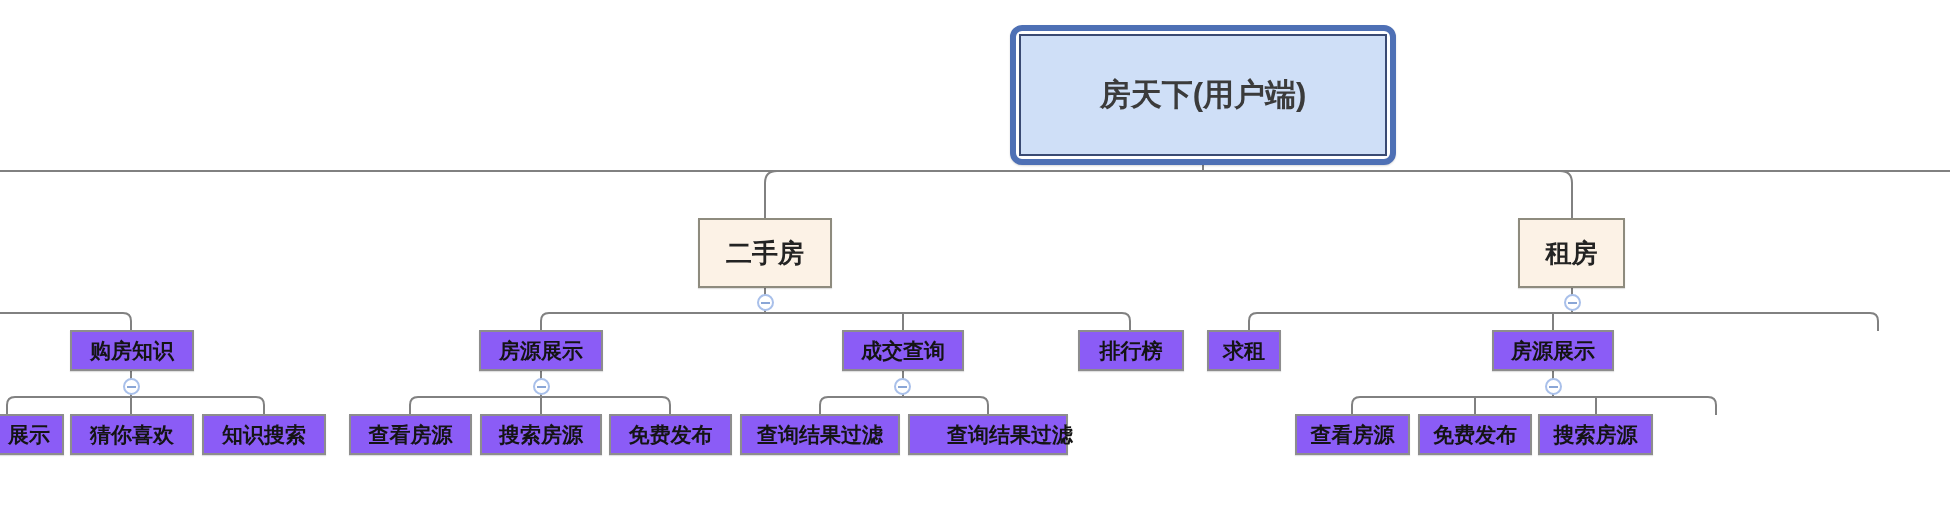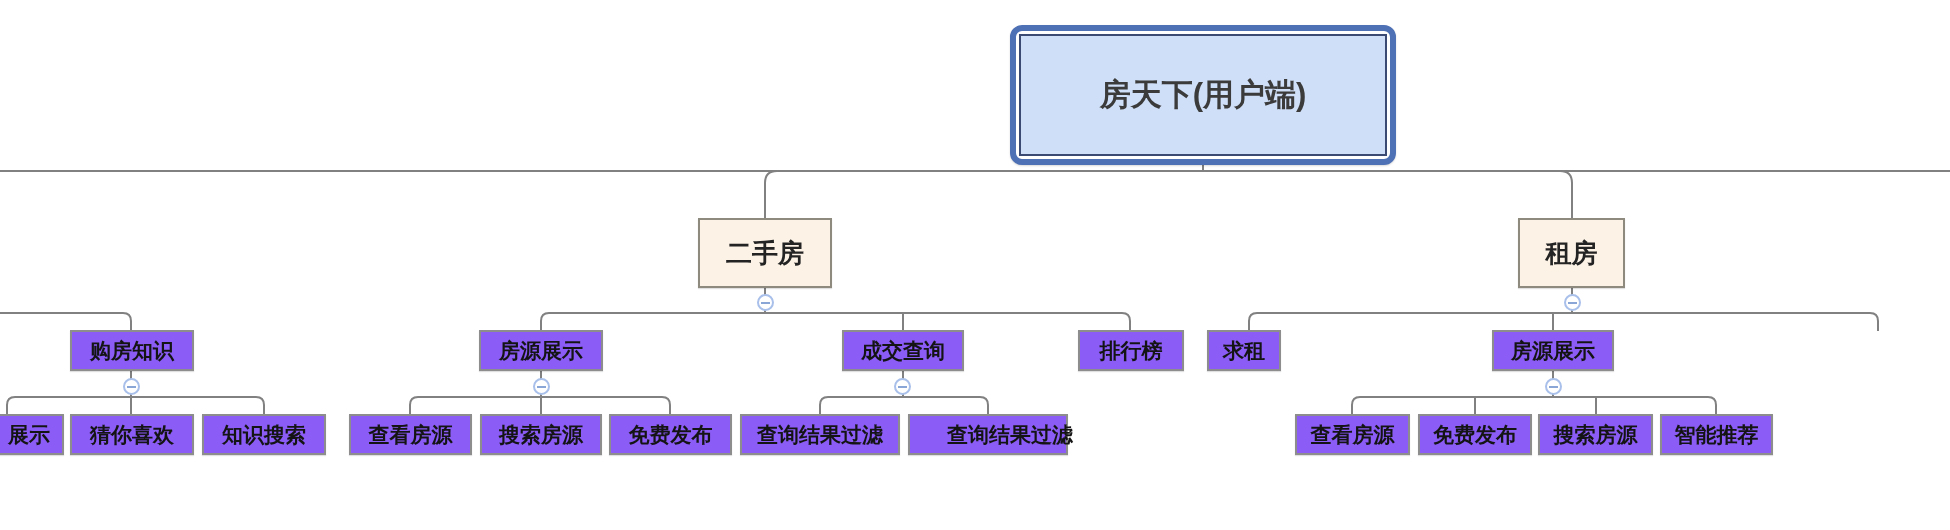--- a/index.html
+++ b/index.html
@@ -127,21 +127,20 @@
   <div class="node" style="left:349px;top:414px;width:123px;height:41px;">查看房源</div>
   <div class="node" style="left:480px;top:414px;width:122px;height:41px;">搜索房源</div>
   <div class="node" style="left:609px;top:414px;width:123px;height:41px;">免费发布</div>
 
   <div class="node" style="left:740px;top:414px;width:160px;height:41px;">查询结果过滤</div>
   <div class="node" style="left:908px;top:414px;width:160px;height:41px;padding-left:44px;">查询结果过滤</div>
 
   <div class="node" style="left:1295px;top:414px;width:115px;height:41px;">查看房源</div>
   <div class="node" style="left:1418px;top:414px;width:114px;height:41px;">免费发布</div>
   <div class="node" style="left:1538px;top:414px;width:115px;height:41px;">搜索房源</div>
-  <div class="node" style="left:1660px;top:414px;width:113px;height:41px;">智能推荐</div>
 
   <div class="collapse" style="left:757px;top:294px;">
     <span class="dash"></span>
   </div>
   <div class="collapse" style="left:1564px;top:294px;">
     <span class="dash"></span>
   </div>
   <div class="collapse" style="left:123px;top:378px;">
     <span class="dash"></span>
   </div>

